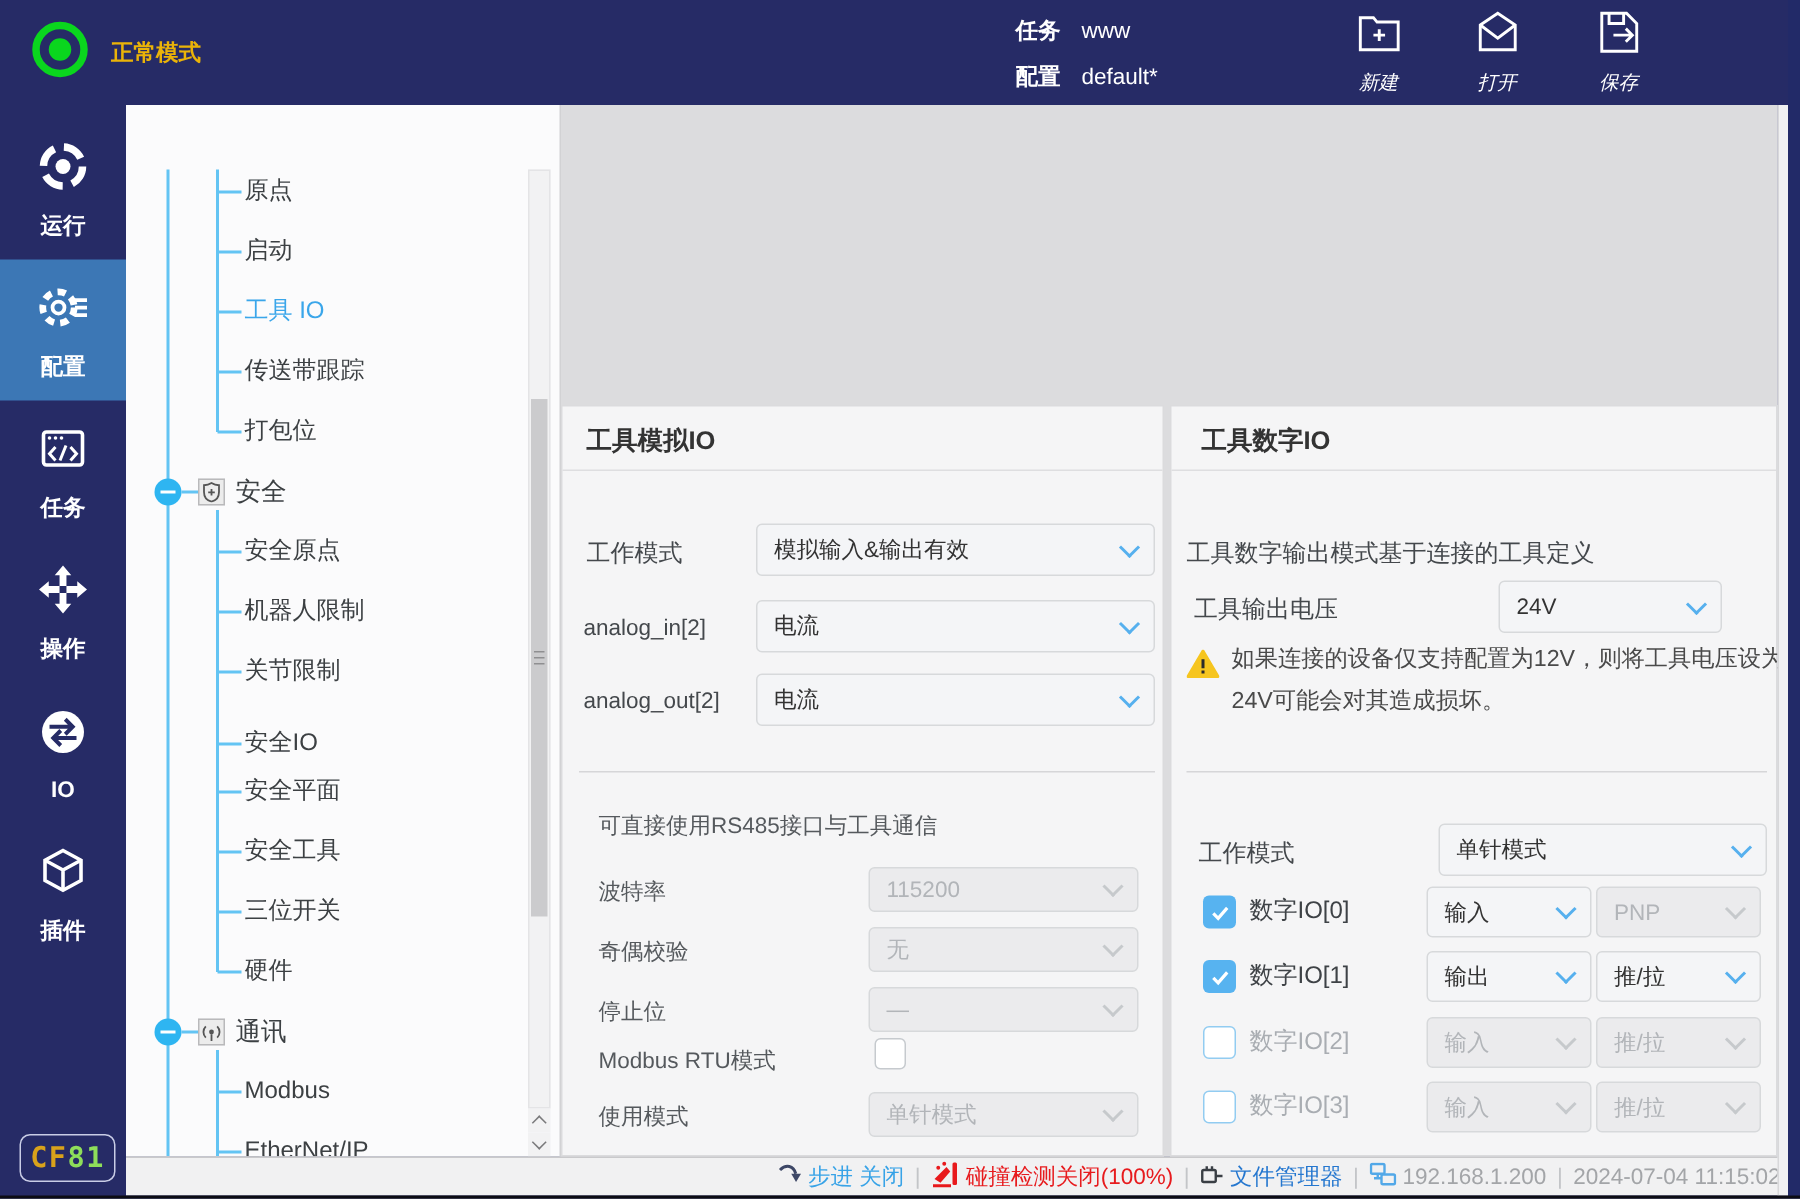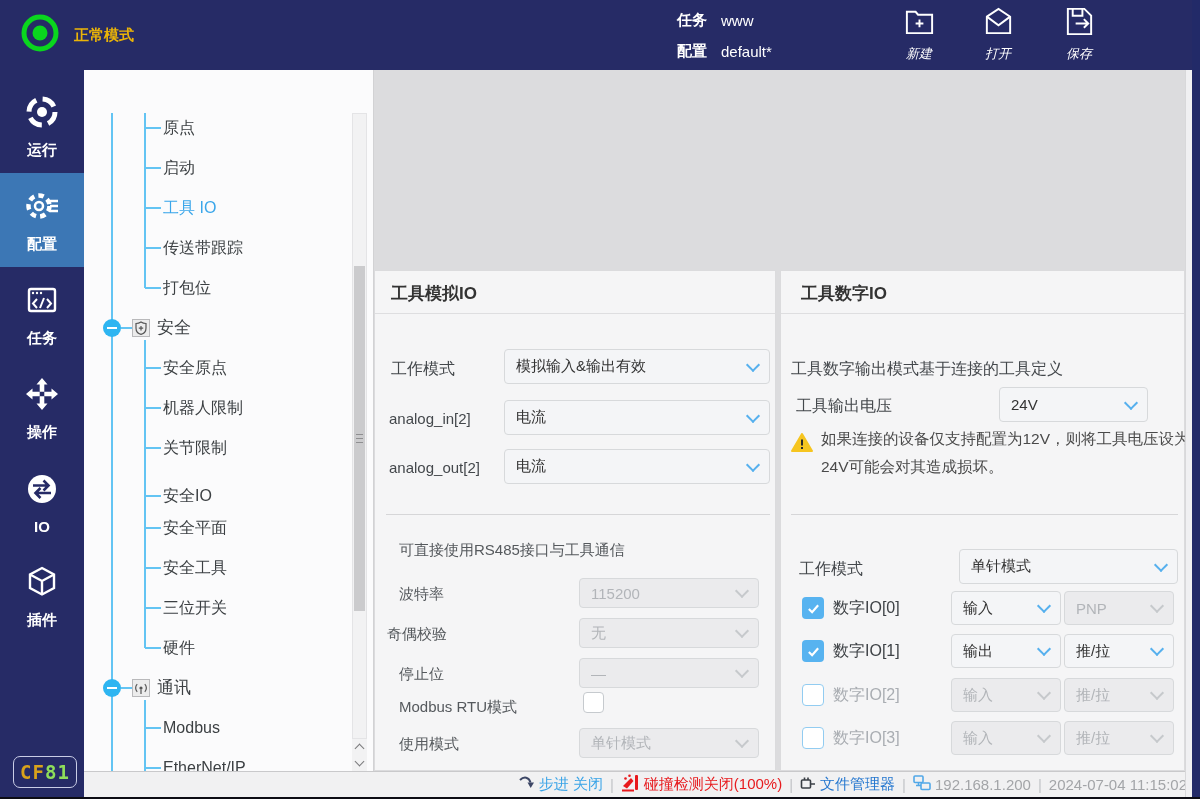--- a/index.html
+++ b/index.html
@@ -343,21 +343,21 @@
     </div>
 
     <div class="inner-div" style="left:11px;width:384px;top:243px"></div>
     <div class="slabel" style="left:24px;top:270px">可直接使用RS485接口与工具通信</div>
 
     <div class="slabel" style="left:24px;top:314px">波特率</div>
     <div class="dd disabled" style="left:204px;top:307px;width:180px;height:30px">
       <span>115200</span>
         <span class="chev"></span>
     </div>
-    <div class="slabel" style="left:12px;top:354px">奇偶校验</div>
+    <div class="slabel" style="left:24px;top:354px">奇偶校验</div>
     <div class="dd disabled" style="left:204px;top:347px;width:180px;height:30px">
       <span>无</span>
         <span class="chev"></span>
     </div>
     <div class="slabel" style="left:24px;top:394px">停止位</div>
     <div class="dd disabled" style="left:204px;top:387px;width:180px;height:30px">
       <span>—</span>
         <span class="chev"></span>
     </div>
     <div class="slabel" style="left:24px;top:427px">Modbus RTU模式</div>

